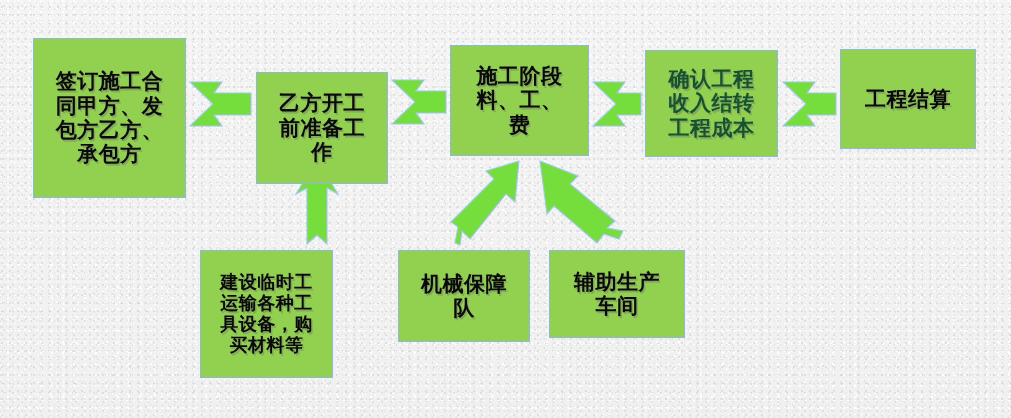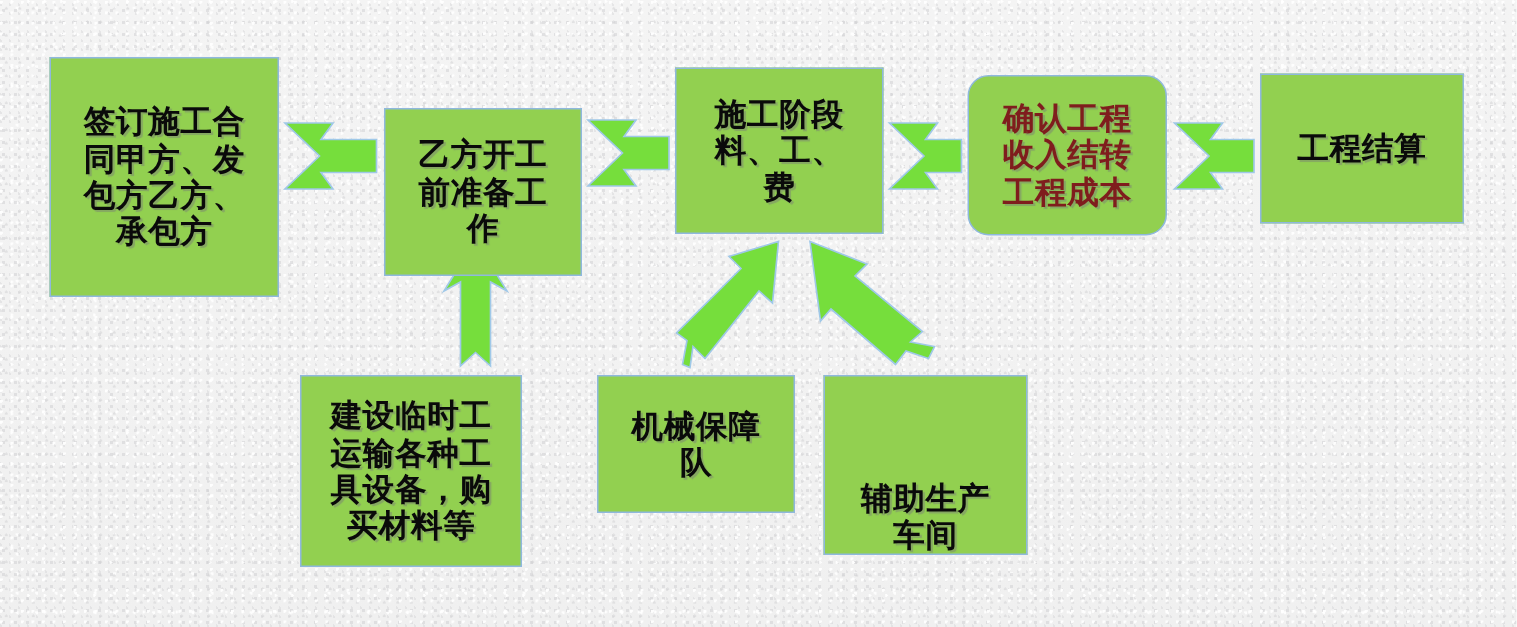--- a/index.html
+++ b/index.html
@@ -74,27 +74,27 @@
       <div class="node" style="left: 33px; top: 38px; width: 153px; height: 160px; font-size: 21px; background: rgb(146, 208, 80); border-color: rgb(143, 184, 221); color: rgb(10, 10, 10);"><span>签订施工合
 同甲方、发
 包方乙方、
 承包方</span></div>
       <div class="node" style="left: 256px; top: 44px; width: 132px; height: 112px; font-size: 21px; background: rgb(146, 208, 80); border-color: rgb(143, 184, 221); color: rgb(10, 10, 10); margin-top: 28px;"><span>乙方开工
 前准备工
 作</span></div>
       <div class="node" style="left: 450px; top: 45px; width: 139px; height: 111px; font-size: 21px; background: rgb(146, 208, 80); border-color: rgb(143, 184, 221); color: rgb(10, 10, 10);"><span>施工阶段
 料、工、
 费</span></div>
-      <div class="node" style="left: 645px; top: 50px; width: 133px; height: 107px; font-size: 21px; background: rgb(146, 208, 80); border-color: rgb(143, 184, 221); color: #7f1d1d; border-radius: 14px;"><span>确认工程
+      <div class="node" style="left: 645px; top: 50px; width: 133px; height: 107px; font-size: 21px; background: rgb(146, 208, 80); border-color: rgb(143, 184, 221); color: #14532d;"><span>确认工程
 收入结转
 工程成本</span></div>
       <div class="node" style="left: 840px; top: 49px; width: 136px; height: 100px; font-size: 21px; background: rgb(146, 208, 80); border-color: rgb(143, 184, 221); color: rgb(10, 10, 10);"><span>工程结算</span></div>
-      <div class="node" style="left: 200px; top: 250px; width: 148px; height: 128px; font-size: 21px; background: rgb(146, 208, 80); border-color: rgb(143, 184, 221); color: rgb(10, 10, 10);"><span>建设临时工
+      <div class="node" style="left: 200px; top: 250px; width: 133px; height: 128px; font-size: 18px; background: rgb(146, 208, 80); border-color: rgb(143, 184, 221); color: rgb(10, 10, 10);"><span>建设临时工
 运输各种工
 具设备，购
 买材料等</span></div>
       <div class="node" style="left: 398px; top: 250px; width: 132px; height: 92px; font-size: 21px; background: rgb(146, 208, 80); border-color: rgb(143, 184, 221); color: rgb(10, 10, 10);"><span>机械保障
 队</span></div>
-      <div class="node" style="left: 549px; top: 250px; width: 136px; height: 120px; font-size: 21px; background: rgb(146, 208, 80); border-color: rgb(143, 184, 221); color: rgb(10, 10, 10); align-items: flex-end;"><span>辅助生产
+      <div class="node" style="left: 549px; top: 250px; width: 136px; height: 88px; font-size: 21px; background: rgb(146, 208, 80); border-color: rgb(143, 184, 221); color: rgb(10, 10, 10);"><span>辅助生产
 车间</span></div>
     </div>
 
 </div>
 
 </body></html>

